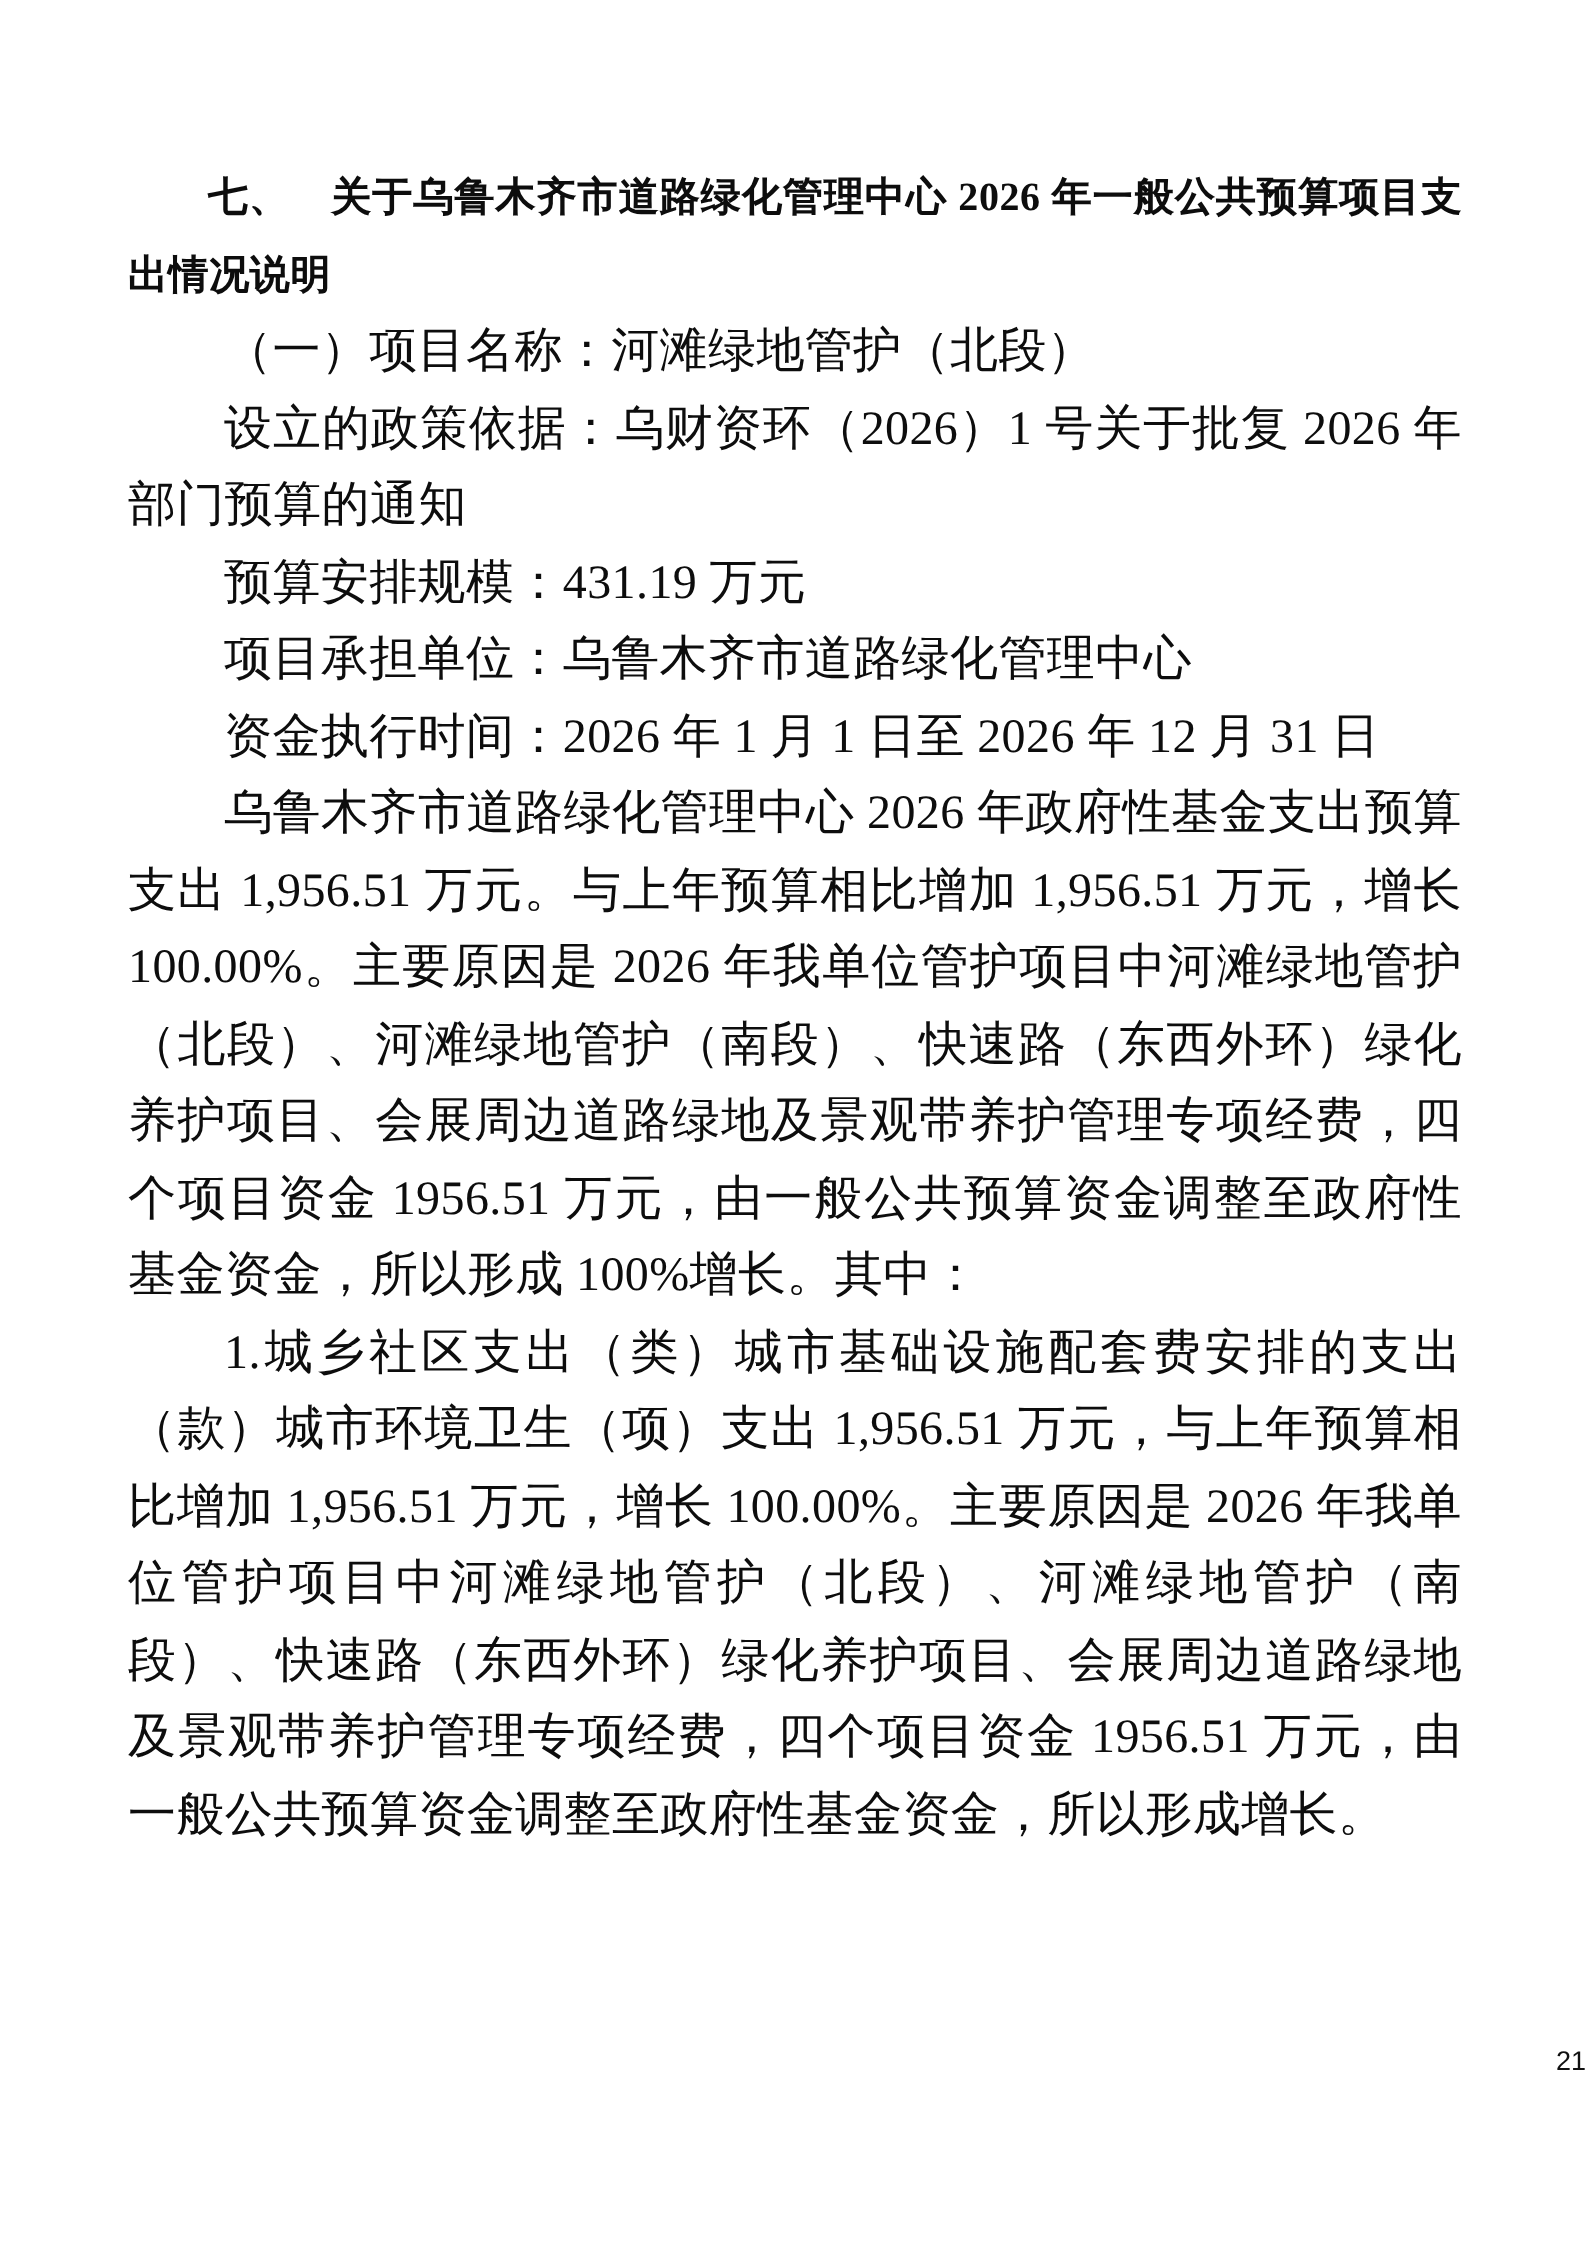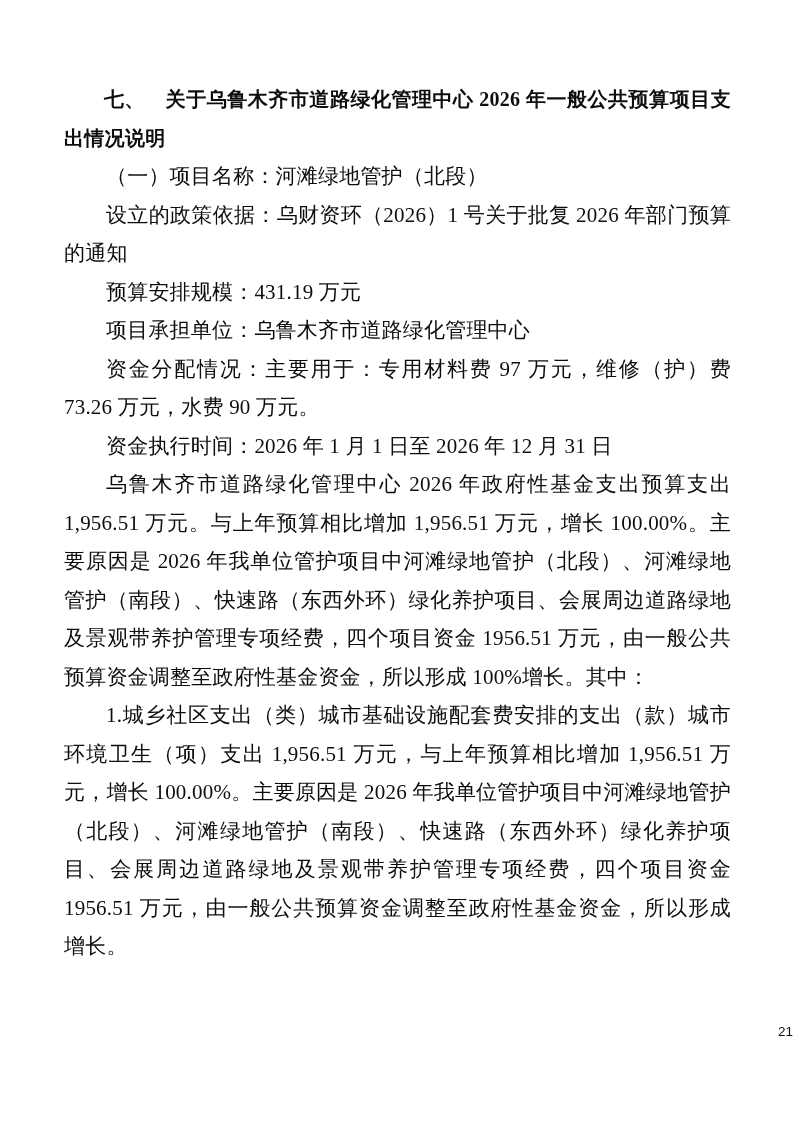--- a/index.html
+++ b/index.html
@@ -19,21 +19,21 @@
     height: 1122px;
     background: #ffffff;
   }
   .content {
     position: absolute;
     left: 64px;
     right: 62px;
     top: 80px;
   }
   .para {
-    font-size: 21px;
+    font-size: 24px;
     line-height: 38.5px;
     text-align: justify;
     text-indent: 2em;
     letter-spacing: 0.2px;
     word-break: break-word;
   }
   .para.heading {
     font-weight: 700;
     font-size: 20px;
     letter-spacing: 0.3px;
@@ -54,21 +54,20 @@
 </head>
 <body>
 
 <div class="page">
   <main class="content">
       <p class="para heading">七、　关于乌鲁木齐市道路绿化管理中心 2026 年一般公共预算项目支出情况说明</p>
       <p class="para body">（一）项目名称：河滩绿地管护（北段）</p>
       <p class="para body">设立的政策依据：乌财资环（2026）1 号关于批复 2026 年部门预算的通知</p>
       <p class="para body">预算安排规模：431.19 万元</p>
       <p class="para body">项目承担单位：乌鲁木齐市道路绿化管理中心</p>
-      <p class="para body">资金分配情况：主要用于：专用材料费 97 万元，维修（护）费 73.26 万元，水费 90 万元。</p>
       <p class="para body">资金执行时间：2026 年 1 月 1 日至 2026 年 12 月 31 日</p>
       <p class="para body">乌鲁木齐市道路绿化管理中心 2026 年政府性基金支出预算支出 1,956.51 万元。与上年预算相比增加 1,956.51 万元，增长 100.00%。主要原因是 2026 年我单位管护项目中河滩绿地管护（北段）、河滩绿地管护（南段）、快速路（东西外环）绿化养护项目、会展周边道路绿地及景观带养护管理专项经费，四个项目资金 1956.51 万元，由一般公共预算资金调整至政府性基金资金，所以形成 100%增长。其中：</p>
       <p class="para body">1.城乡社区支出（类）城市基础设施配套费安排的支出（款）城市环境卫生（项）支出 1,956.51 万元，与上年预算相比增加 1,956.51 万元，增长 100.00%。主要原因是 2026 年我单位管护项目中河滩绿地管护（北段）、河滩绿地管护（南段）、快速路（东西外环）绿化养护项目、会展周边道路绿地及景观带养护管理专项经费，四个项目资金 1956.51 万元，由一般公共预算资金调整至政府性基金资金，所以形成增长。</p>
     </main>
   <footer class="page-footer">
     <span class="page-number">21</span>
   </footer>
 </div>
 
 </body></html>

